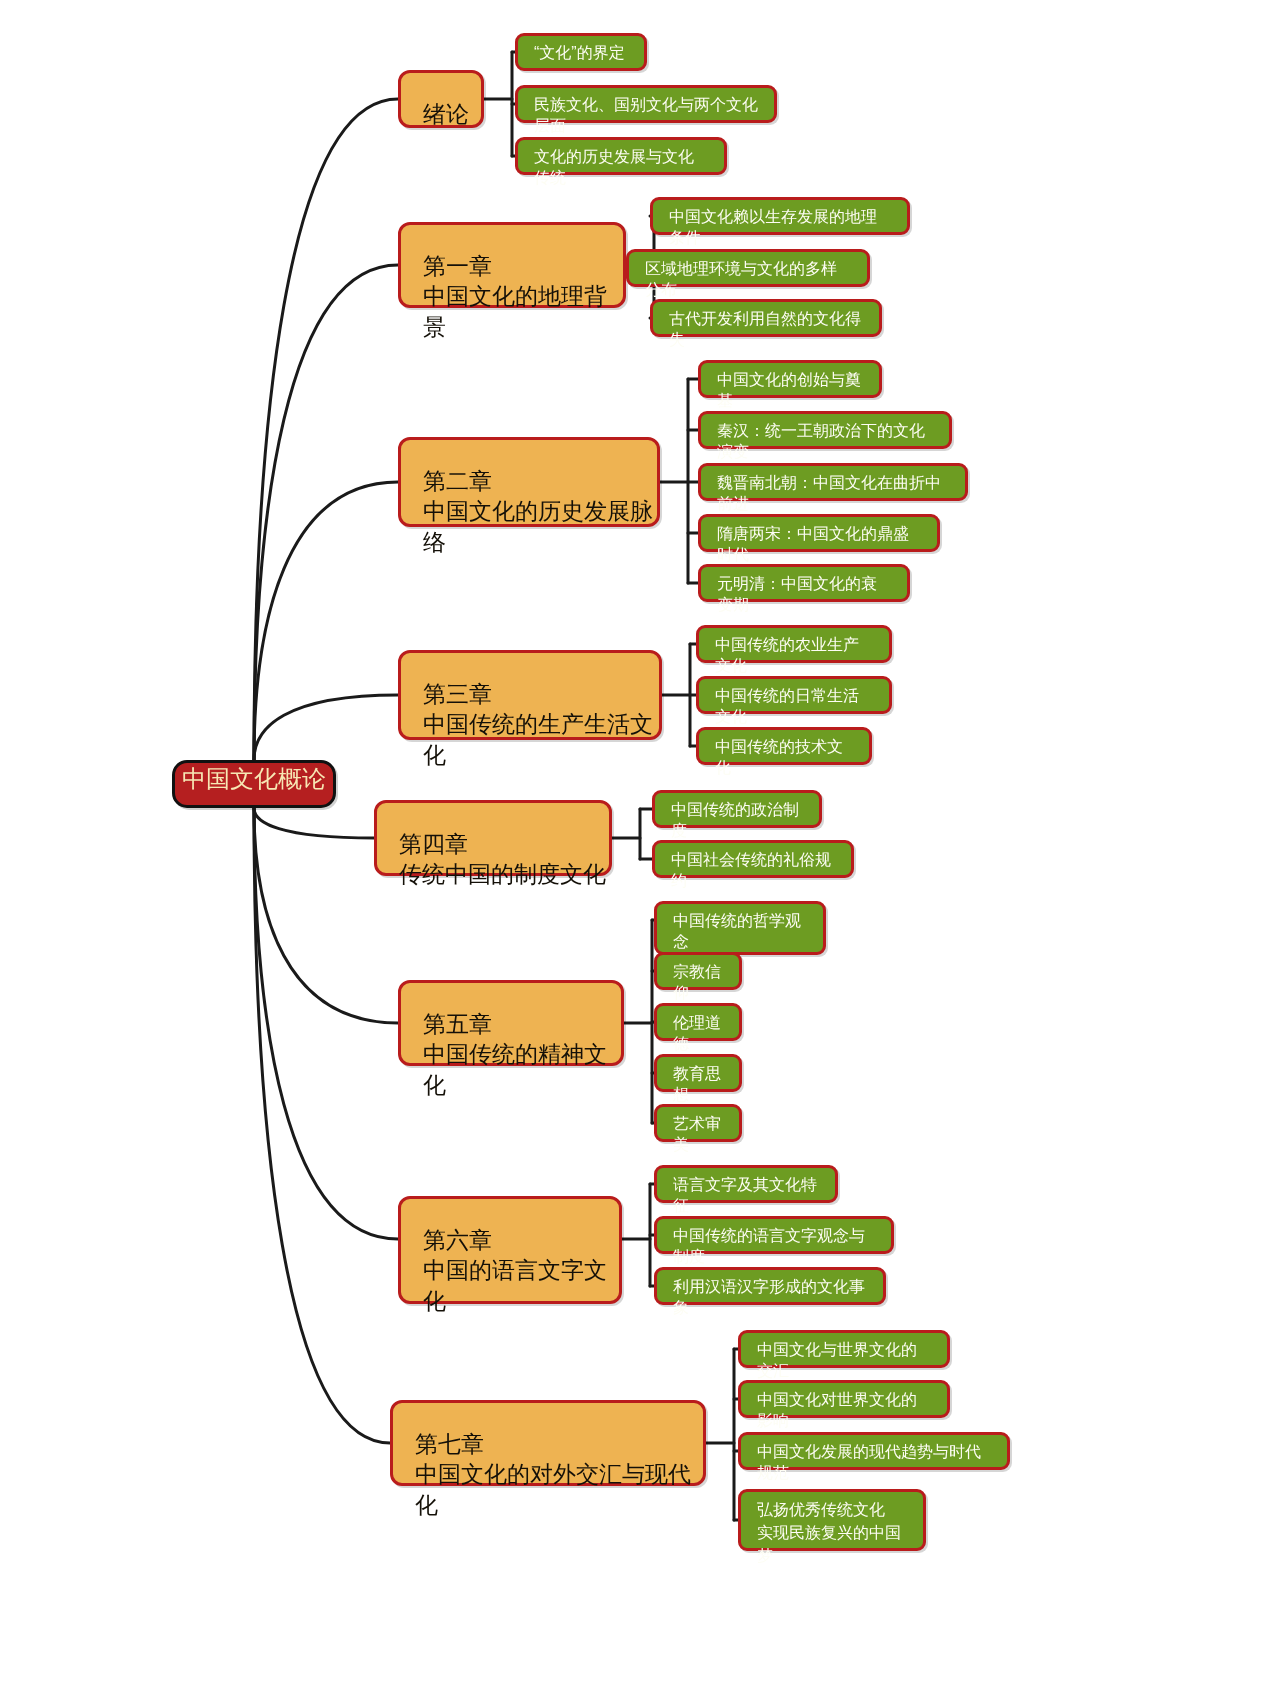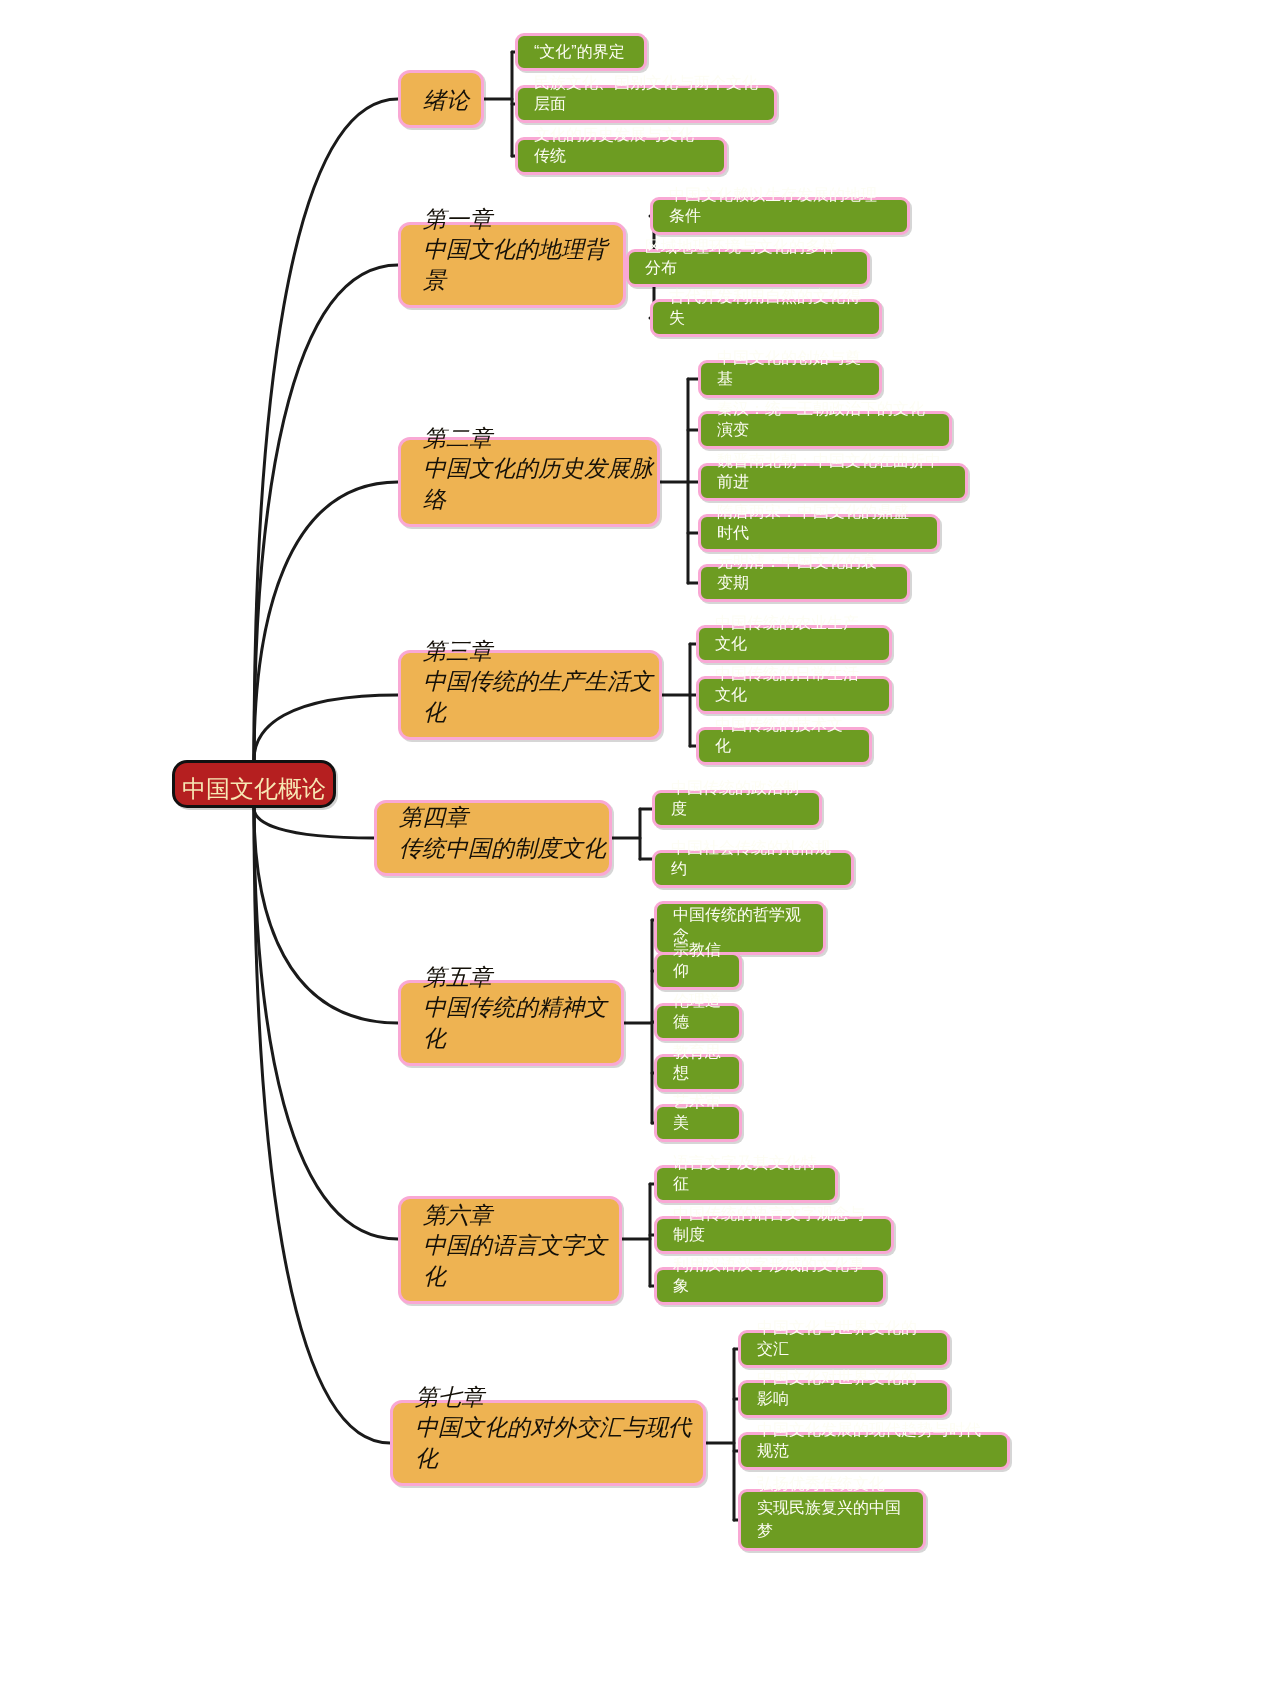--- a/index.html
+++ b/index.html
@@ -1,29 +1,29 @@
 <!DOCTYPE html>
 <html><head>
 <meta charset="utf-8">
 <style>
   html,body{margin:0;padding:0;background:#ffffff;}
   body{width:1280px;height:1706px;overflow:hidden;
        font-family:"Liberation Sans","DejaVu Sans",sans-serif;}
   #map{position:relative;width:1280px;height:1706px;background:#fff;}
   #wires{position:absolute;left:0;top:0;width:1280px;height:1706px;pointer-events:none;}
-  .node{position:absolute;box-sizing:border-box;border:3px solid #f9a8d4;
-        border-radius:9px;display:flex;align-items:flex-end;
+  .node{position:absolute;box-sizing:border-box;border:3px solid #b91c1c;
+        border-radius:9px;display:flex;align-items:flex-start;
         white-space:pre;line-height:1.32;}
   .node .lbl{display:block;width:100%;white-space:pre-line;}
   .root{background:#b51f20;color:#f7e7b4;border-color:#111;border-radius:15px;
         justify-content:center;text-align:center;font-size:24px;
         box-shadow:2px 2px 0 rgba(0,0,0,.18);}
   .chap{background:#eeb352;color:#141008;border-radius:12px;
-        padding:18px 0 10px 22px;font-size:23px;
-        box-shadow:2px 2px 0 rgba(0,0,0,.16);font-style:italic;}
+        padding:26px 0 10px 22px;font-size:23px;
+        box-shadow:2px 2px 0 rgba(0,0,0,.16);}
   .leaf{background:#6d9c22;color:#fdfdf4;border-radius:9px;
         padding:6px 16px 6px 16px;font-size:16px;
         box-shadow:2px 2px 0 rgba(0,0,0,.16);}
   .leaf.two{font-size:16px;line-height:1.45;}
 </style>
 </head>
 <body>
 
 <div id="map">
   <svg id="wires" viewBox="0 0 1280 1706" xmlns="http://www.w3.org/2000/svg">
@@ -103,21 +103,21 @@
       <div class="node leaf" style="left: 698px; top: 514px; width: 242px; height: 38px;"><span class="lbl">隋唐两宋：中国文化的鼎盛时代</span></div>
       <div class="node leaf" style="left: 698px; top: 564px; width: 212px; height: 38px;"><span class="lbl">元明清：中国文化的衰变期</span></div>
       <div class="node chap" style="left: 398px; top: 650px; width: 264px; height: 90px;"><span class="lbl">第三章
 中国传统的生产生活文化</span></div>
       <div class="node leaf" style="left: 696px; top: 625px; width: 196px; height: 38px;"><span class="lbl">中国传统的农业生产文化</span></div>
       <div class="node leaf" style="left: 696px; top: 676px; width: 196px; height: 38px;"><span class="lbl">中国传统的日常生活文化</span></div>
       <div class="node leaf" style="left: 696px; top: 727px; width: 176px; height: 38px;"><span class="lbl">中国传统的技术文化</span></div>
       <div class="node chap" style="left: 374px; top: 800px; width: 238px; height: 76px;"><span class="lbl">第四章
 传统中国的制度文化</span></div>
       <div class="node leaf" style="left: 652px; top: 790px; width: 170px; height: 38px;"><span class="lbl">中国传统的政治制度</span></div>
-      <div class="node leaf" style="left: 652px; top: 840px; width: 202px; height: 38px; margin-top: 10px;"><span class="lbl">中国社会传统的礼俗规约</span></div>
+      <div class="node leaf" style="left: 652px; top: 840px; width: 202px; height: 38px;"><span class="lbl">中国社会传统的礼俗规约</span></div>
       <div class="node chap" style="left: 398px; top: 980px; width: 226px; height: 86px;"><span class="lbl">第五章
 中国传统的精神文化</span></div>
       <div class="node leaf" style="left: 654px; top: 901px; width: 172px; height: 54px;"><span class="lbl">中国传统的哲学观念</span></div>
       <div class="node leaf" style="left: 654px; top: 952px; width: 88px; height: 38px;"><span class="lbl">宗教信仰</span></div>
       <div class="node leaf" style="left: 654px; top: 1003px; width: 88px; height: 38px;"><span class="lbl">伦理道德</span></div>
       <div class="node leaf" style="left: 654px; top: 1054px; width: 88px; height: 38px;"><span class="lbl">教育思想</span></div>
       <div class="node leaf" style="left: 654px; top: 1104px; width: 88px; height: 38px;"><span class="lbl">艺术审美</span></div>
       <div class="node chap" style="left: 398px; top: 1196px; width: 224px; height: 108px;"><span class="lbl">第六章
 中国的语言文字文化</span></div>
       <div class="node leaf" style="left: 654px; top: 1165px; width: 184px; height: 38px;"><span class="lbl">语言文字及其文化特征</span></div>

